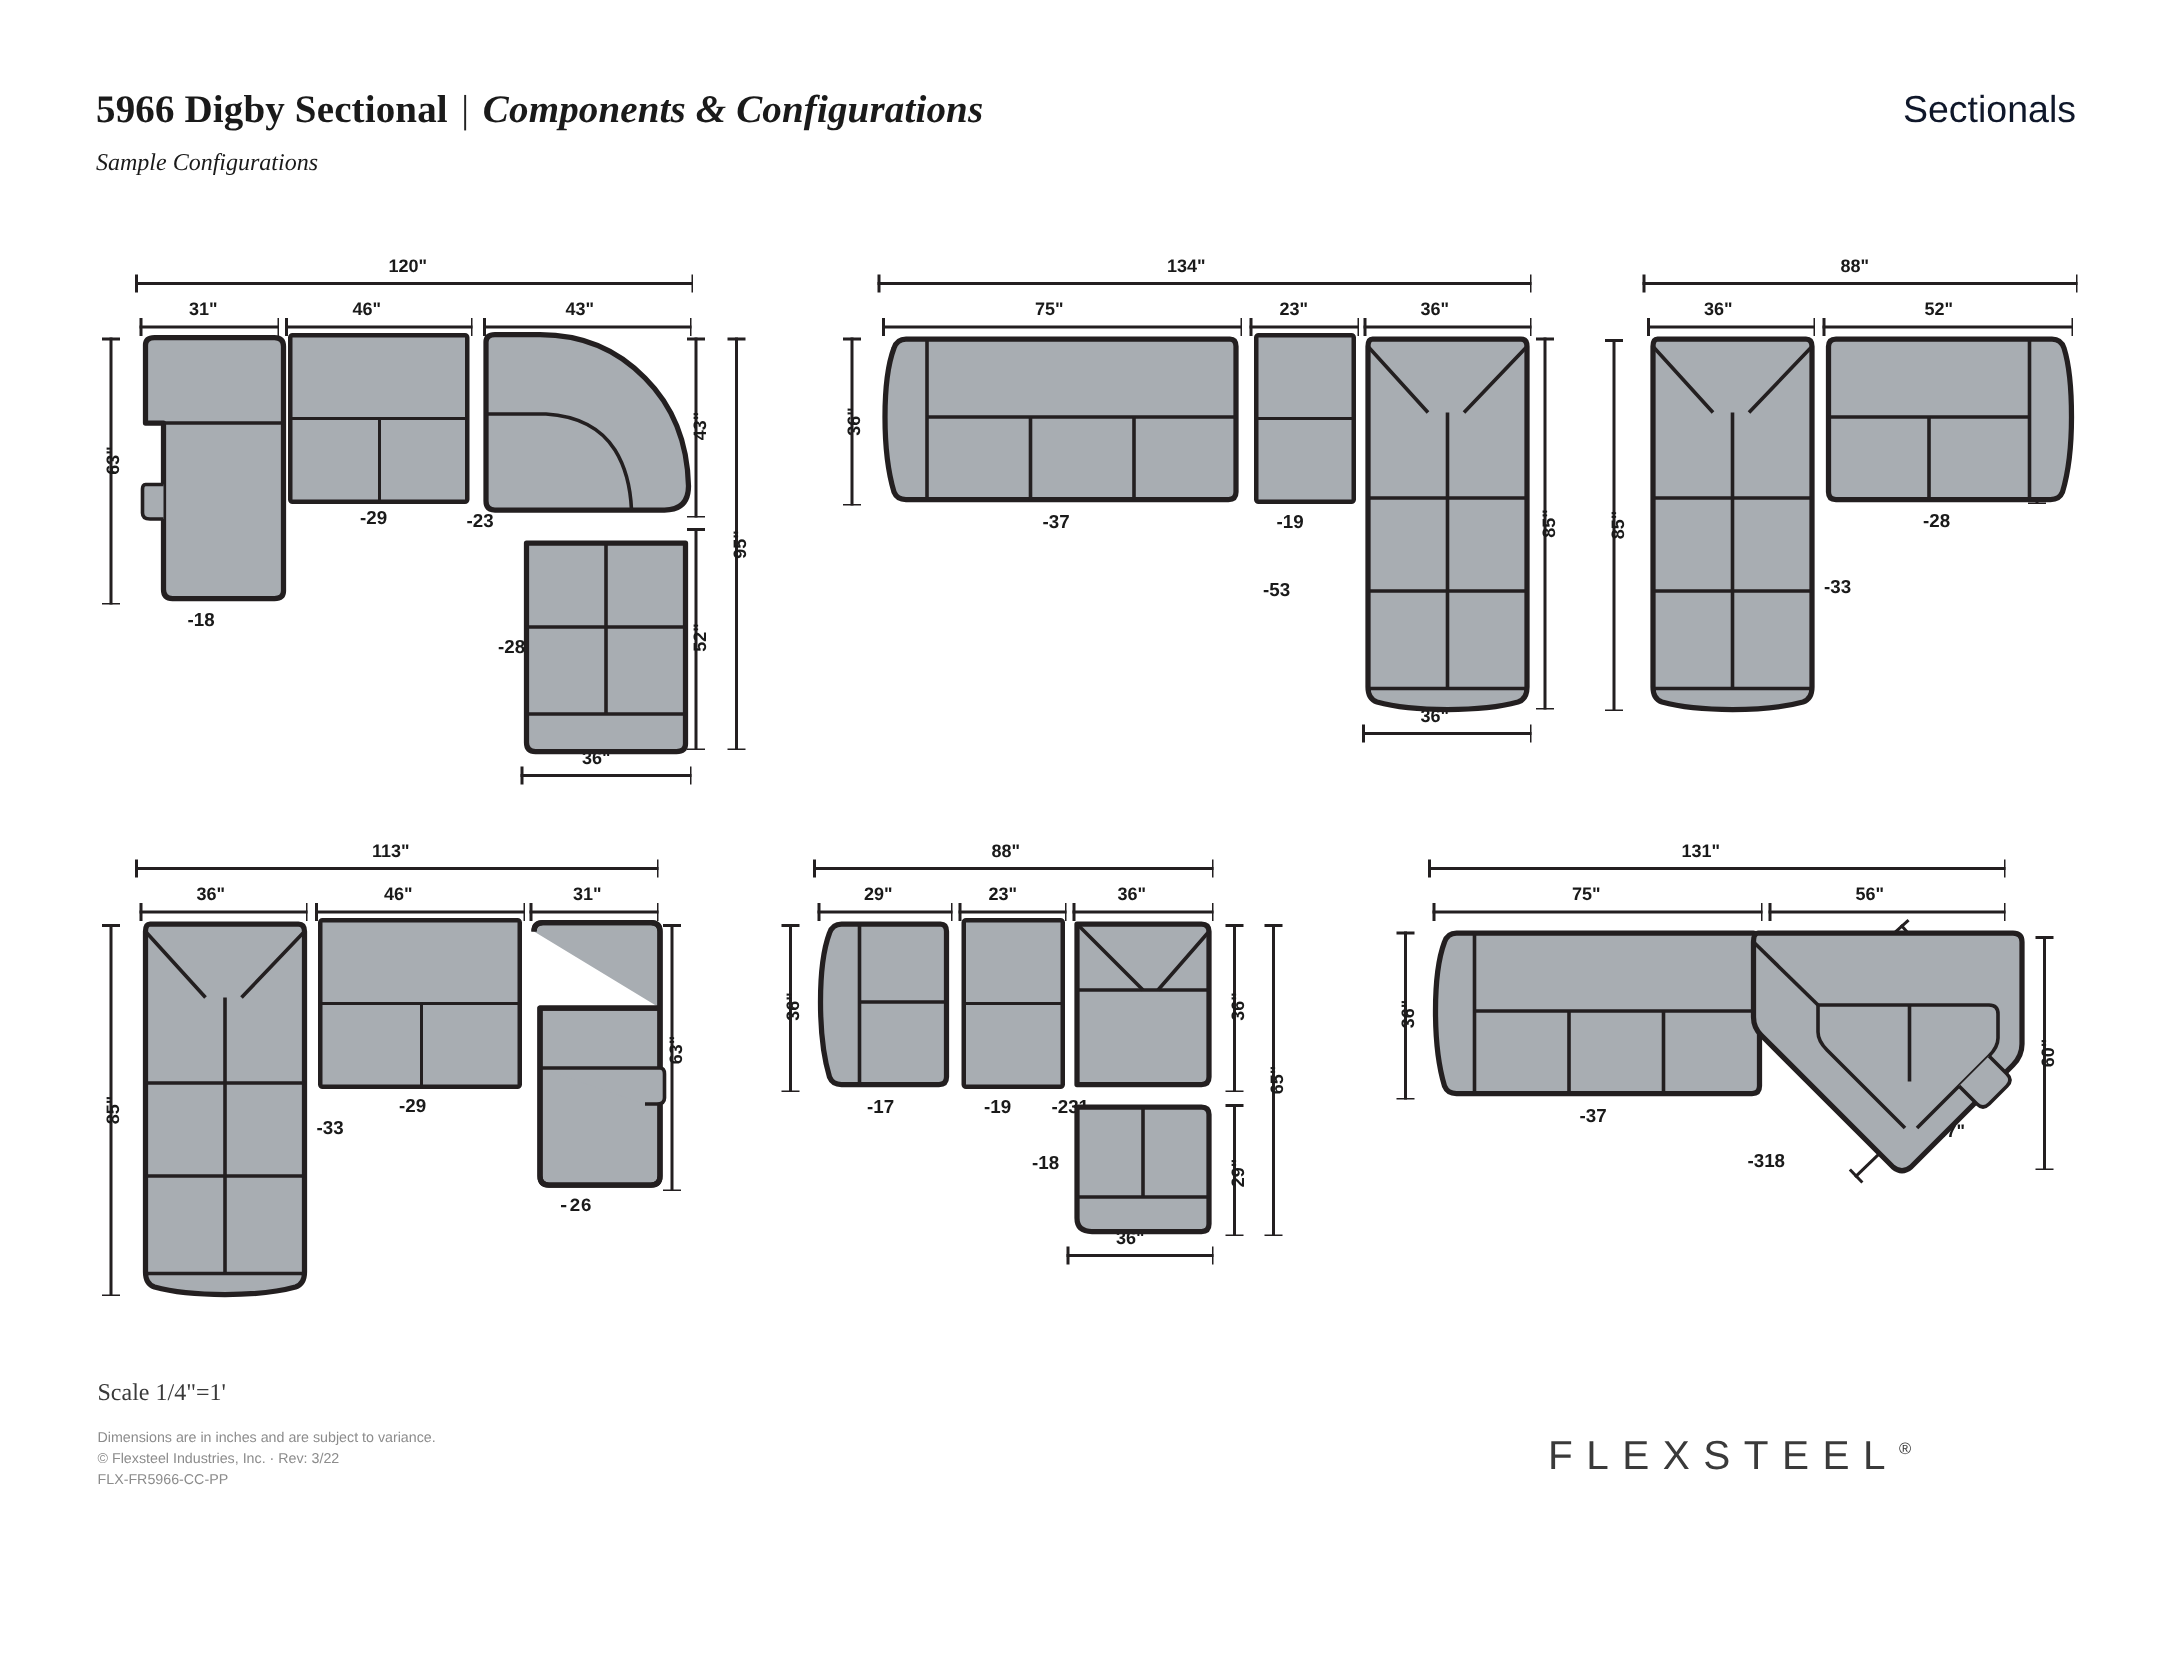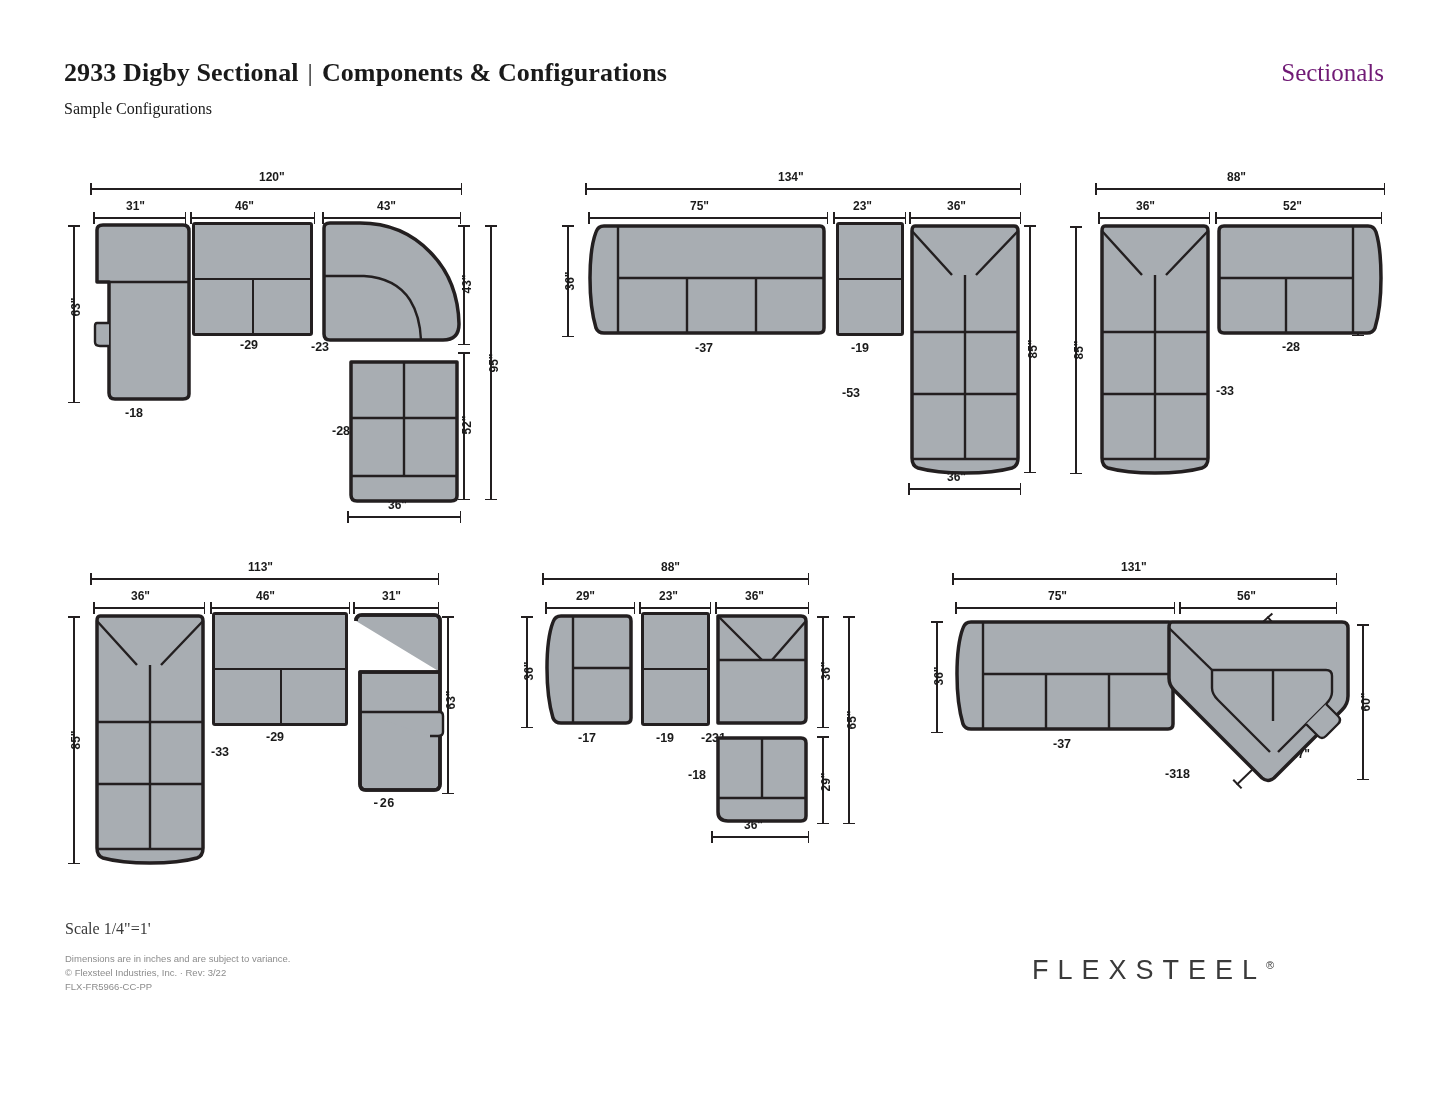--- a/index.html
+++ b/index.html
@@ -3,23 +3,23 @@
 <meta charset="utf-8">
 <style>
   html,body{margin:0;padding:0;background:#fff;}
   body{width:1445px;height:1117px;font-family:"Liberation Sans",sans-serif;color:#1a1a1a;position:relative;overflow:hidden;}
 
   
   #header{position:absolute;left:64px;top:58px;width:1320px;}
   #title-row{display:flex;align-items:baseline;justify-content:space-between;}
   #title-left{font-family:"Liberation Serif",serif;font-weight:bold;font-size:26px;letter-spacing:.1px;white-space:nowrap;}
   #title-left .divider{display:inline-block;margin:0 9px;font-weight:normal;color:#222;}
-  #title-left .emph{}
-  #title-right{font-size:25px;color:#701a75;font-family:Liberation Serif, serif;white-space:nowrap;}
-  #subtitle{font-family:"Liberation Serif",serif;font-size:16px;margin-top:12px;color:#1a1a1a;}
+  #title-left .emph{font-style:italic;}
+  #title-right{font-size:25px;color:#0f172a;font-family:Liberation Sans, sans-serif;white-space:nowrap;}
+  #subtitle{font-family:"Liberation Serif",serif;font-size:16px;margin-top:12px;color:#1a1a1a;font-style:italic;}
 
   
   #scale{position:absolute;left:65px;top:920px;font-size:16px;color:#3a3a3a;font-family:"Liberation Serif",serif;}
   #legal{position:absolute;left:65px;top:952px;font-size:9.5px;line-height:1.45;color:#8c8c8c;}
   #brand{position:absolute;left:1032px;top:955px;font-size:27px;letter-spacing:9px;color:#3a3a3a;font-weight:500;}
   #brand sup{font-size:11px;letter-spacing:0;vertical-align:super;}
 
   
   .config{position:absolute;}
   .seat{position:absolute;background:#a8adb2;border:3px solid #231f20;box-sizing:border-box;border-radius:3px;}
@@ -45,21 +45,21 @@
   
   svg.piece{position:absolute;overflow:visible;}
   svg.piece path,svg.piece polygon,svg.piece line{vector-effect:non-scaling-stroke;}
 </style>
 </head>
 <body>
 
 <div id="header">
   <div id="title-row">
     <div id="title-left">
-      <span>2933 Digby Sectional</span><span class="divider">|</span><span class="emph">Components &amp; Configurations</span>
+      <span>5966 Digby Sectional</span><span class="divider">|</span><span class="emph">Components &amp; Configurations</span>
     </div>
     <div id="title-right">Sectionals</div>
   </div>
   <div id="subtitle">Sample Configurations</div>
 </div>
 
 <div class="config" id="config-1" style="left:0;top:0;width:520px;height:540px;">
 
   <div class="drule-h" style="left:90px;top:188px;width:372px;"></div>
   <div class="dim" style="left:259px;top:170px;">120"</div>

